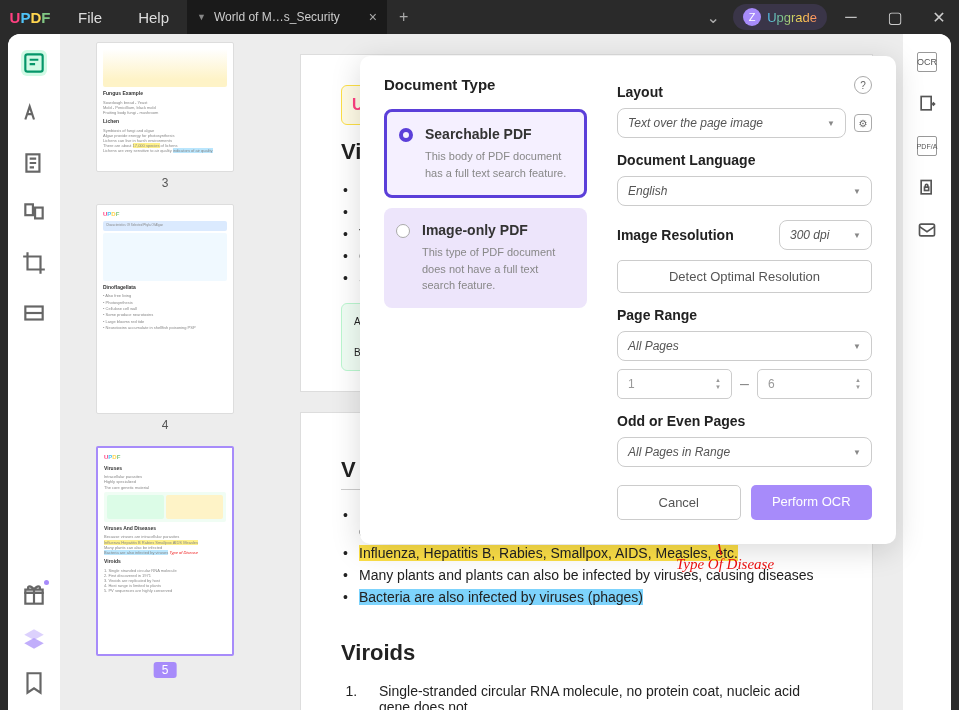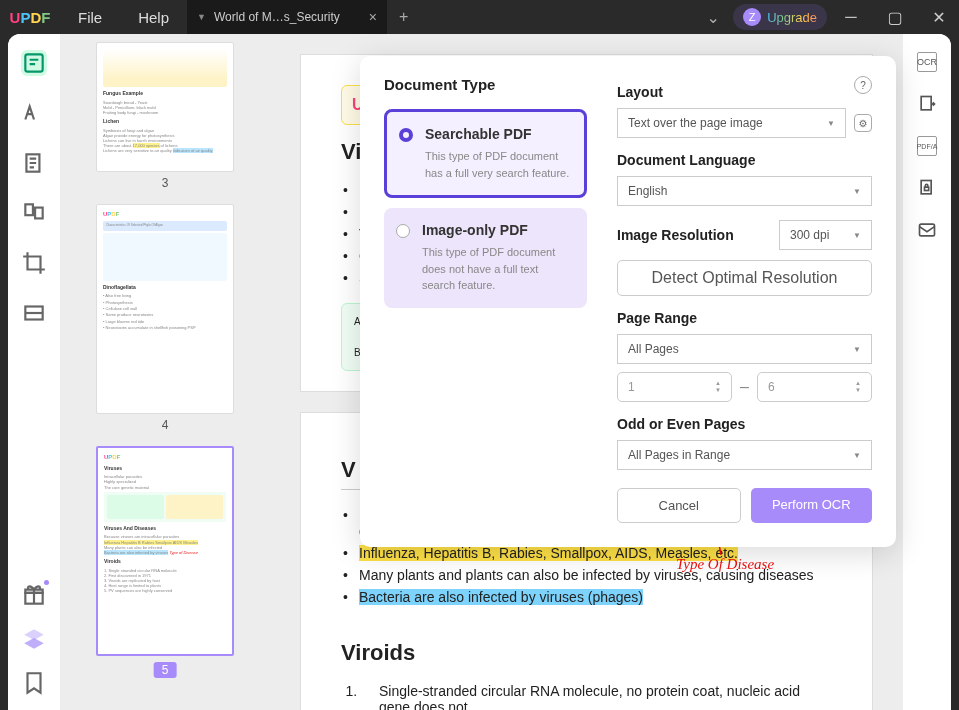--- a/index.html
+++ b/index.html
@@ -79,32 +79,32 @@
 .doc-type-card.selected { border: 3px solid #5b3fd9; background: #f5f0ff; }
 .doc-type-card.unselected { background: #ede5fb; }
 .doc-type-card .radio { position: absolute; left: 12px; top: 16px; width: 14px; height: 14px; border-radius: 50%; }
 .doc-type-card.selected .radio { border: 4px solid #5b3fd9; }
 .doc-type-card.unselected .radio { border: 1px solid #aaa; background: #fff; }
 .doc-type-card .dt-title { font-size: 14px; font-weight: 600; color: #333; margin-bottom: 6px; }
 .doc-type-card .dt-desc { font-size: 11px; color: #888; line-height: 1.5; }
 .field-label { font-size: 14px; font-weight: 600; color: #222; margin: 8px 0; display: flex; align-items: center; justify-content: flex-start; }
 .help-ico, .gear-ico { width: 18px; height: 18px; border: 1px solid #aaa; border-radius: 50%; display: flex; align-items: center; justify-content: center; font-size: 10px; color: #666; }
 .help-ico { position: absolute; top: 20px; right: 24px; }
-.select { width: 100%; border: 1px solid #ccc; border-radius: 0; padding: 7px 10px; font-size: 12px; color: #555; background: #fff; display: flex; align-items: center; justify-content: space-between; margin-bottom: 14px; }
+.select { width: 100%; border: 1px solid #ccc; border-radius: 8px; padding: 7px 10px; font-size: 12px; color: #555; background: #fff; display: flex; align-items: center; justify-content: space-between; margin-bottom: 14px; font-style: italic; }
 .select .arrow { font-size: 8px; color: #888; }
 .row-flex { display: flex; align-items: center; gap: 8px; }
 .row-flex .select { flex: 1; margin-bottom: 0; }
 .spinner { flex: 1; border: 1px solid #ccc; border-radius: 5px; padding: 7px 10px; font-size: 12px; color: #999; display: flex; justify-content: space-between; }
 .spinner .sp-btns { display: flex; flex-direction: column; font-size: 6px; gap: 1px; color: #999; }
 .dash { color: #888; }
 .btn-row { display: flex; gap: 10px; margin-top: 18px; }
 .btn { flex: 1; padding: 9px; border-radius: 5px; font-size: 13px; text-align: center; cursor: pointer; }
 .btn-cancel { border: 1px solid #ccc; color: #555; background: #fff; }
 .btn-primary { background: #a78bfa; color: #fff; }
-.detect-btn { width: 100%; border: 1px solid #ccc; border-radius: 5px; padding: 8px; font-size: 16px; color: #555; text-align: center; background: #fff; margin-bottom: 14px; }
+.detect-btn { width: 100%; border: 1px solid #ccc; border-radius: 5px; padding: 8px; font-size: 13px; color: #555; text-align: center; background: #fff; margin-bottom: 14px; }
 .res-row { display: flex; align-items: center; justify-content: space-between; margin-bottom: 10px; }
 .res-row .select { width: 93px; margin-bottom: 0; }
 .range-row { display: flex; align-items: center; gap: 8px; margin-bottom: 14px; }
 
 svg { width: 100%; height: 100%; }
 </style>
 </head>
 <body>
 
 <div class="titlebar">
@@ -297,21 +297,21 @@
   </div>
 </div>
 
 <div class="ocr-panel">
   <div class="help-ico">?</div>
   <div class="ocr-left">
     <div class="ocr-title">Document Type</div>
     <div class="doc-type-card selected">
       <div class="radio"></div>
       <div class="dt-title">Searchable PDF</div>
-      <div class="dt-desc">This type of PDF document has a full very search feature.</div>
+      <div class="dt-desc">This body of PDF document has a full text search feature.</div>
     </div>
     <div class="doc-type-card unselected">
       <div class="radio"></div>
       <div class="dt-title">Image-only PDF</div>
       <div class="dt-desc">This type of PDF document does not have a full text search feature.</div>
     </div>
   </div>
   <div class="ocr-right">
     <div class="field-label">
       <span>Layout</span>

